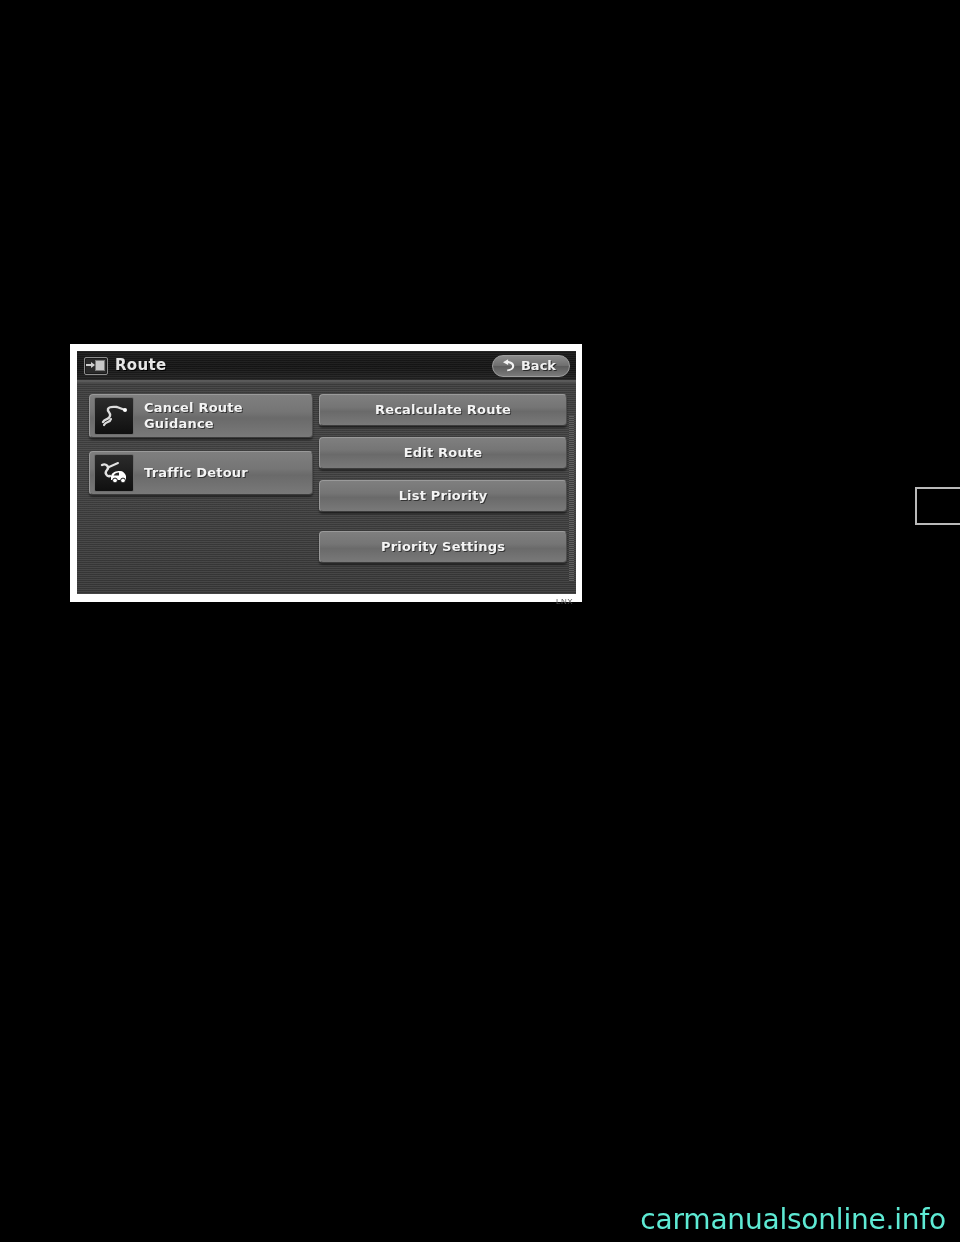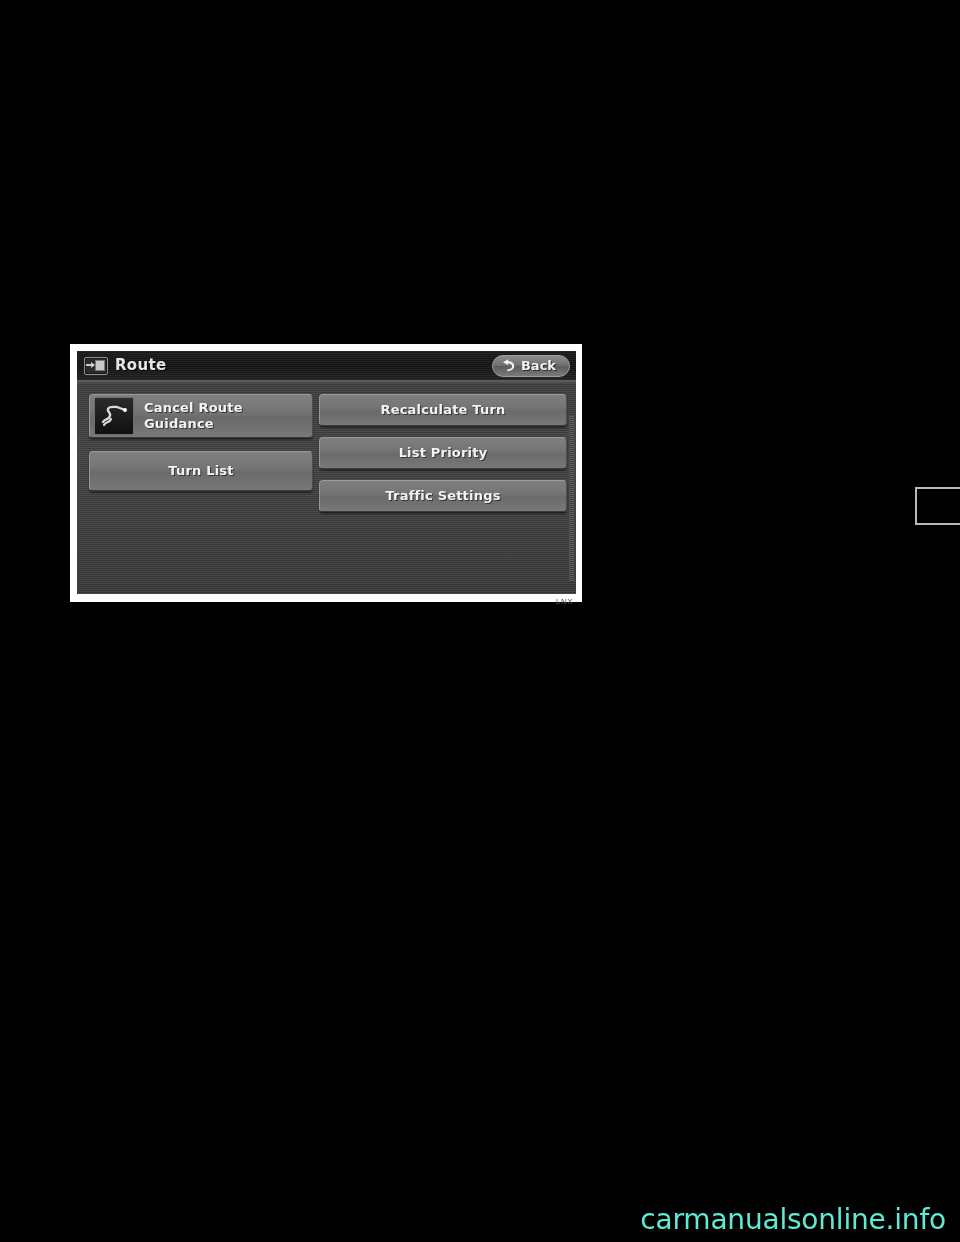--- a/index.html
+++ b/index.html
@@ -311,40 +311,53 @@
             <span class="icon-tile">
               <svg width="32" height="30" viewBox="0 0 32 30">
                 <path d="M5 21 C7 17 11 19 12 15 C13 11 9 11 10 8 C11 5 16 6 19 6 L27 9" fill="none" stroke="#dcdcdc" stroke-width="2.4" stroke-linecap="round" stroke-linejoin="round"></path>
                 <path d="M6 24 C8 20 12 22 13 18" fill="none" stroke="#dcdcdc" stroke-width="2.2" stroke-linecap="round"></path>
                 <circle cx="27" cy="9" r="2" fill="#ffffff"></circle>
               </svg>
             </span>
             <span class="label">Cancel Route Guidance</span>
           </div>
 
-
-          <div class="nav-btn btn-plain" style="height:40px;">
-            <span class="label">Turn List</span>
-          </div>
+          <div class="nav-btn btn-icon-row">
+            <span class="icon-tile">
+              <svg width="32" height="30" viewBox="0 0 32 30">
+                <path d="M4 7 C8 5 12 9 9 12 C6 15 9 19 12 18" fill="none" stroke="#e2e2e2" stroke-width="2.4" stroke-linecap="round"></path>
+                <path d="M11 9 L20 5" stroke="#e2e2e2" stroke-width="2" stroke-linecap="round"></path>
+                <path d="M13 18 C14 14 18 13 22 13 C25 13 27 15 28 18 L28 22 L13 22 Z" fill="#ffffff"></path>
+                <circle cx="17" cy="22.5" r="2.4" fill="#ffffff" stroke="#1a1a1a" stroke-width="1"></circle>
+                <circle cx="25" cy="22.5" r="2.4" fill="#ffffff" stroke="#1a1a1a" stroke-width="1"></circle>
+                <path d="M15.5 17.5 L21 17.5 L21 14.6 C18.5 14.6 16.6 15.6 15.5 17.5 Z" fill="#2b2b2b"></path>
+              </svg>
+            </span>
+            <span class="label">Traffic Detour</span>
+          </div>
+
 
         </div>
 
         <div class="col col-right">
 
           <div class="nav-btn btn-plain">
-            <span class="label">Recalculate Turn</span>
-          </div>
-
+            <span class="label">Recalculate Route</span>
+          </div>
+
+          <div class="nav-btn btn-plain">
+            <span class="label">Edit Route</span>
+          </div>
 
           <div class="nav-btn btn-plain">
             <span class="label">List Priority</span>
           </div>
 
           <div class="nav-btn btn-plain">
-            <span class="label">Traffic Settings</span>
+            <span class="label">Priority Settings</span>
           </div>
 
         </div>
 
       </div>
       <div id="right-ridge"></div>
     </div>
 
   </div>
 </div>

